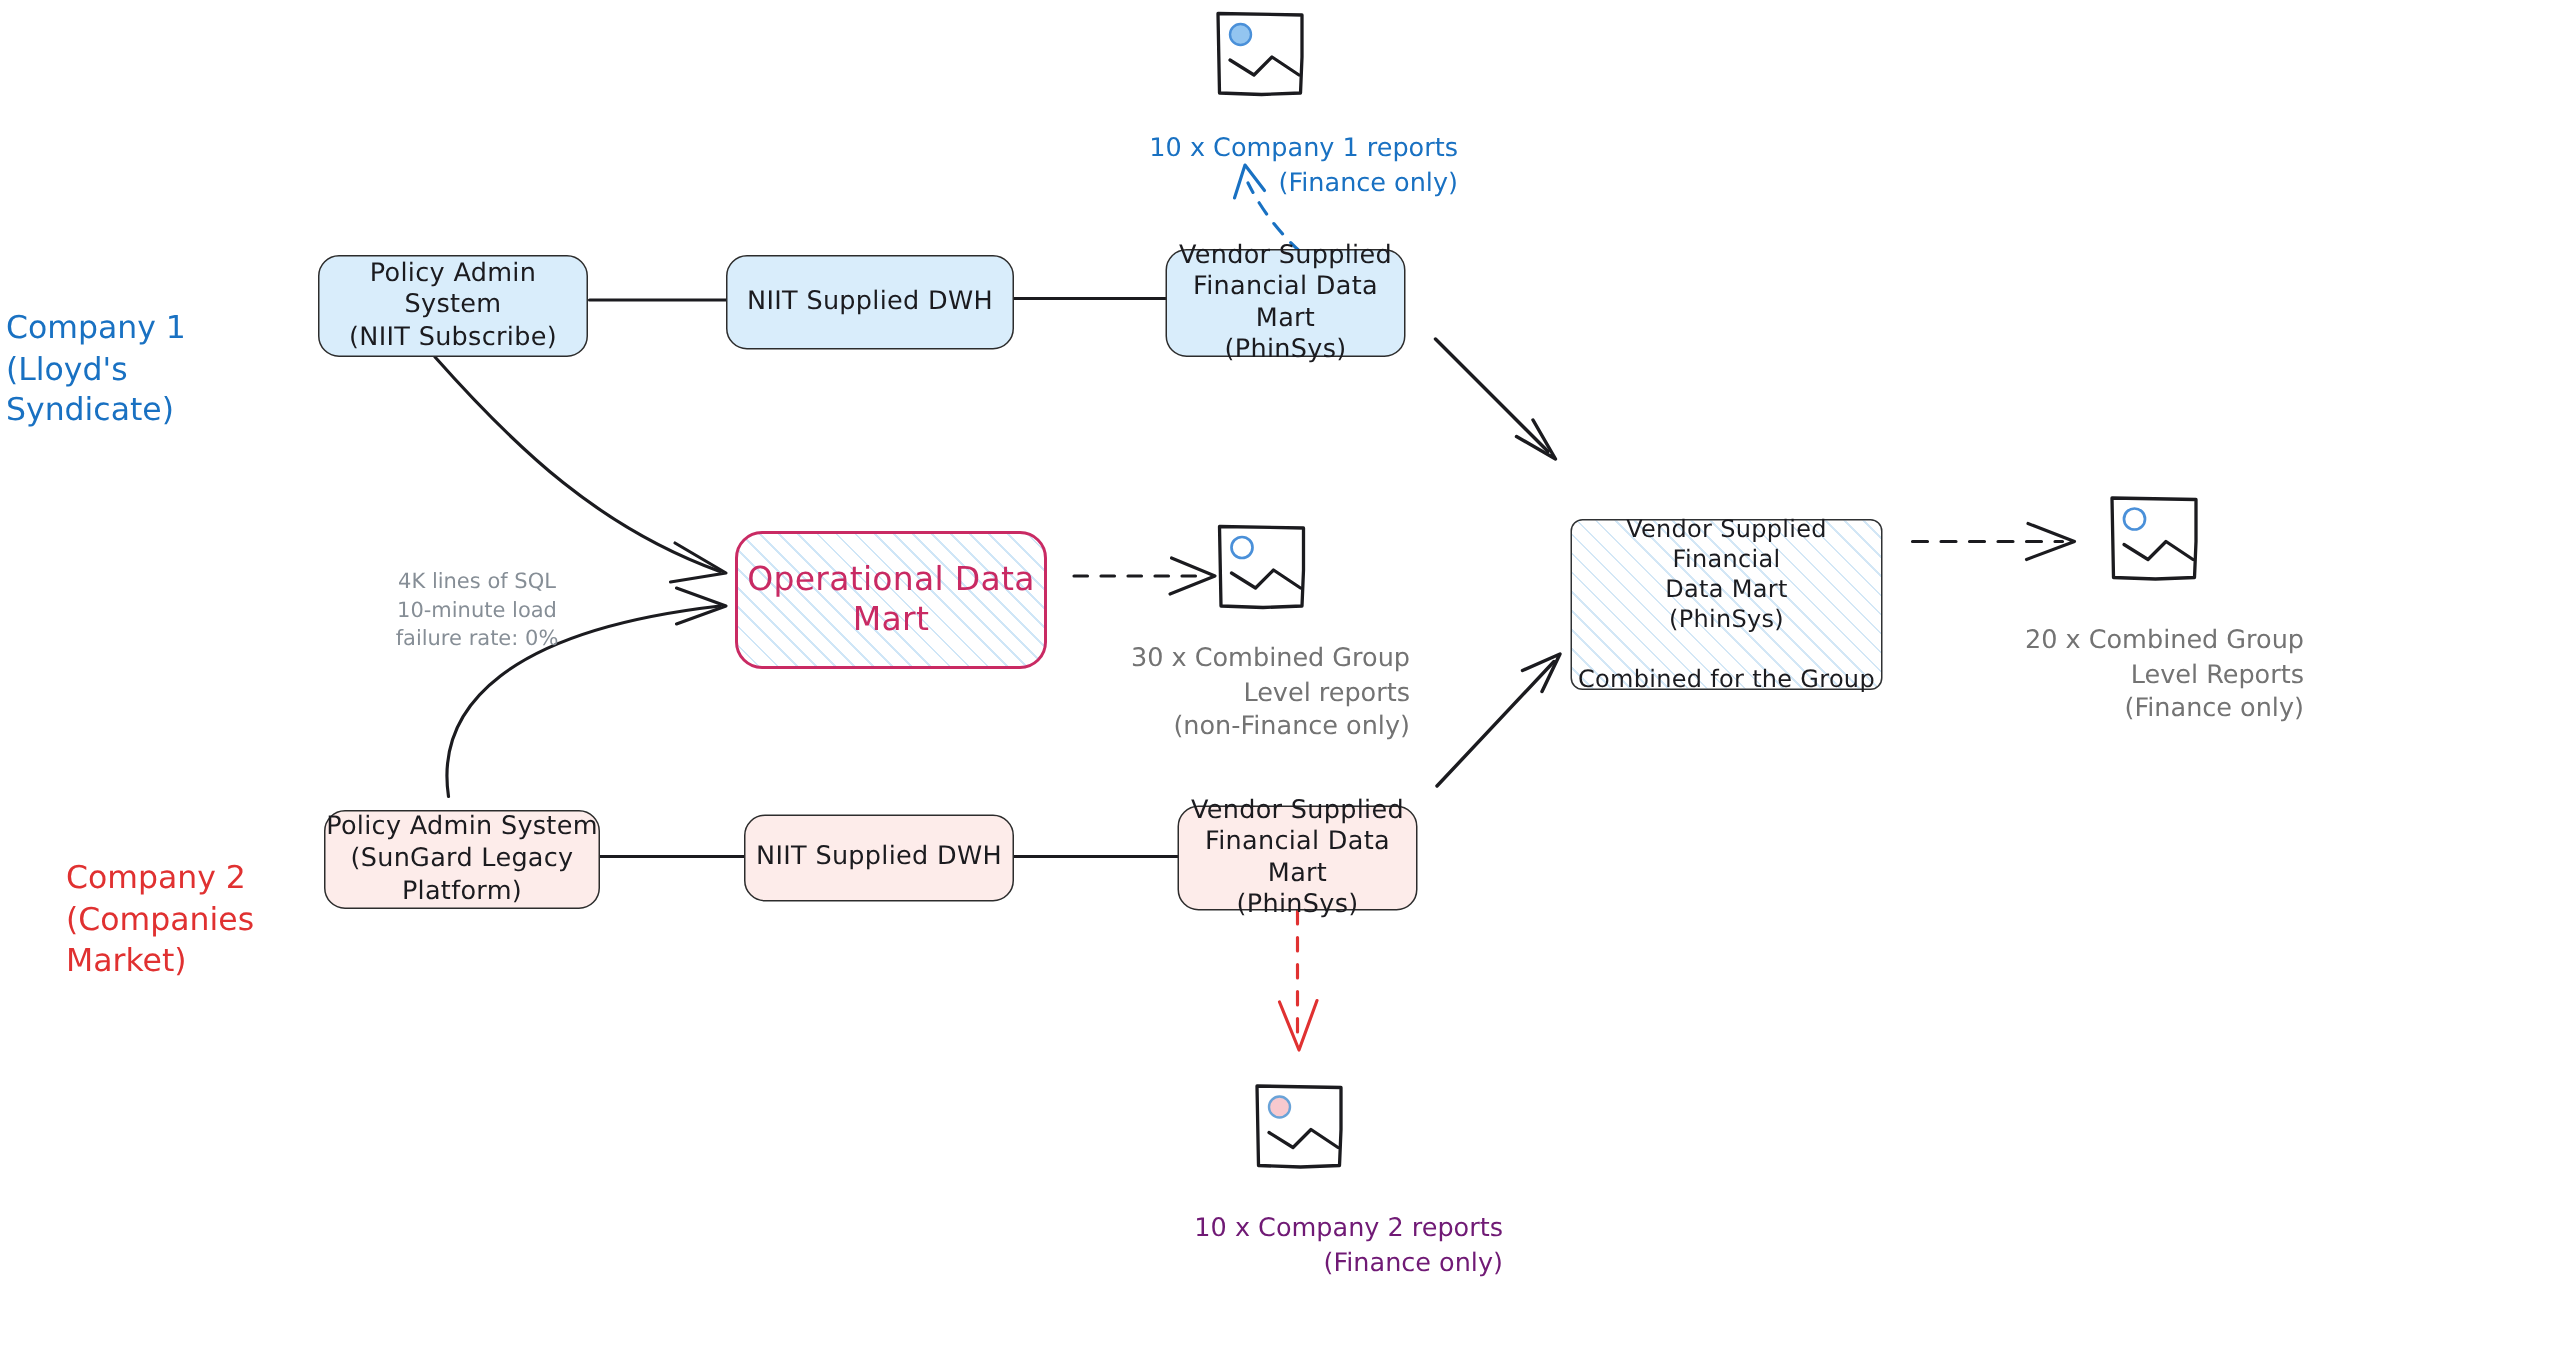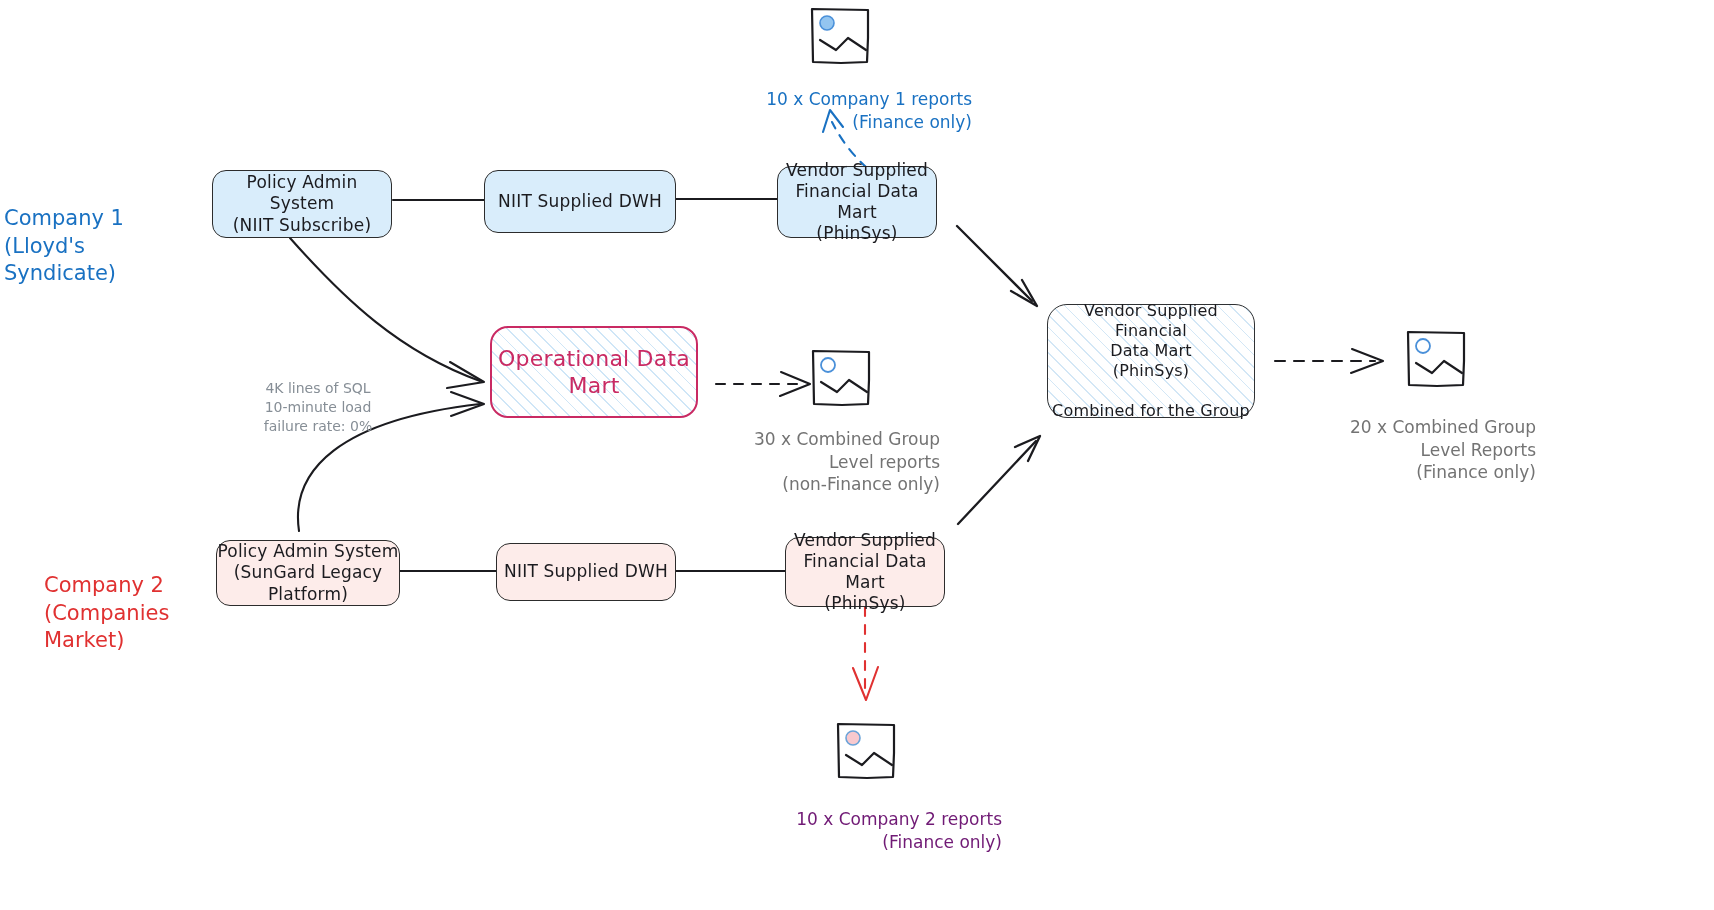--- a/index.html
+++ b/index.html
@@ -64,21 +64,22 @@
   }
   .node-combined {
     border: 1.8px solid #2f3133;
     color: #1b1b1f;
     font-size: 17px;
     background-color: #ffffff;
     background-image: repeating-linear-gradient(
        45deg,
        #d3e7f6 0px, #d3e7f6 1.2px,
        rgba(255,255,255,0) 1.2px, rgba(255,255,255,0) 9px);
-    border-radius: 20px;
+    border-radius: 8px;
+    margin-top: 42px;
   }
 
   .grouplabel {
     position: absolute;
     text-align: left;
     font-size: 21px;
     line-height: 1.3;
     white-space: pre-line;
     z-index: 3;
   }
@@ -198,21 +199,21 @@
   <div class="node node-blue" style="left:484px; top:170px; width:192px; height:63px;">
     <span class="nodetext">NIIT Supplied DWH</span>
   </div>
 
   <div class="node node-blue" style="left:777px; top:166px; width:160px; height:72px;">
     <span class="nodetext">Vendor Supplied
 Financial Data Mart
 (PhinSys)</span>
   </div>
 
-  <div class="node node-odm" style="left:490px; top:326px; width:208px; height:92px;">
+  <div class="node node-odm" style="left:490px; top:354px; width:208px; height:92px;">
     <span class="nodetext">Operational Data
 Mart</span>
   </div>
 
   <div class="node node-combined" style="left:1047px; top:304px; width:208px; height:114px; font-size:16px;">
     <span class="nodetext">Vendor Supplied Financial
 Data Mart
 (PhinSys)
 
 Combined for the Group</span>

